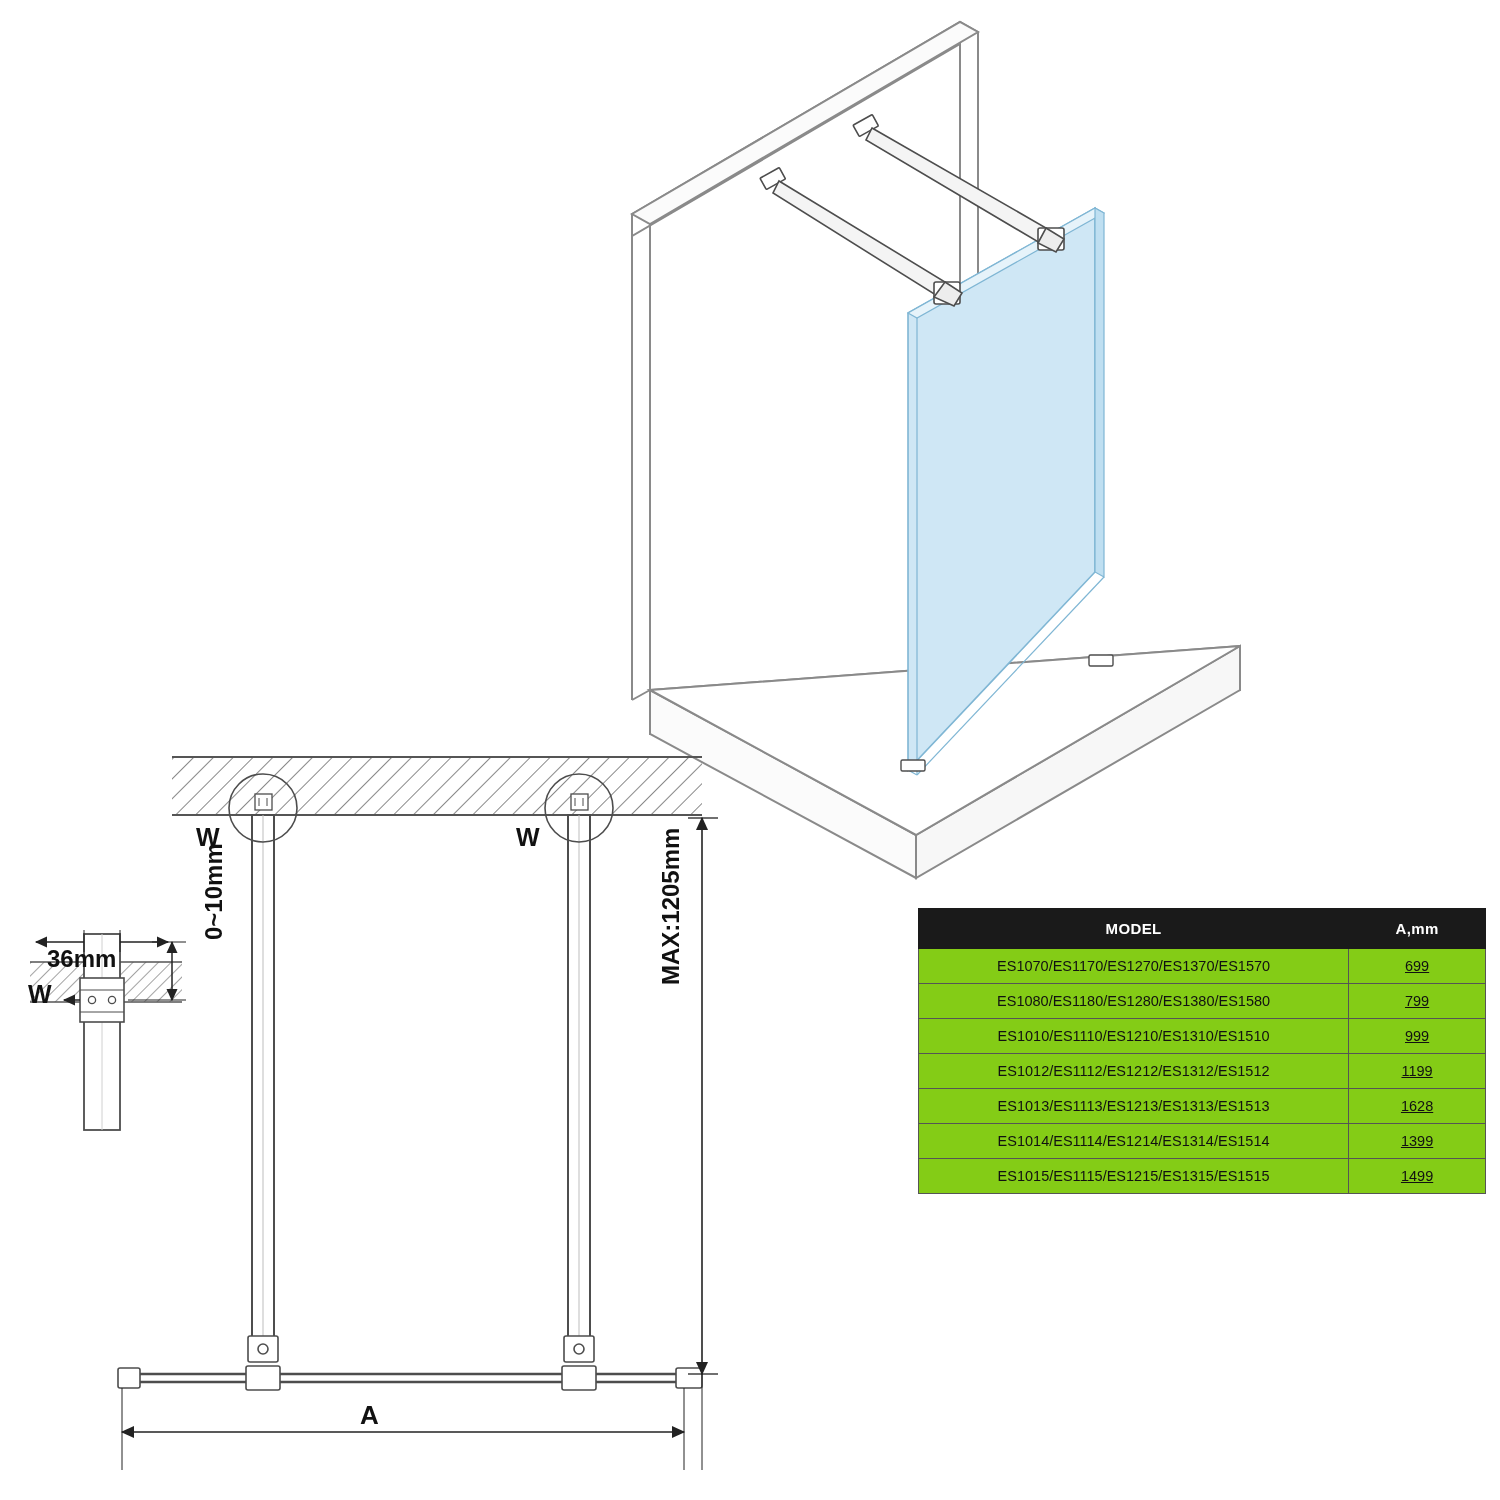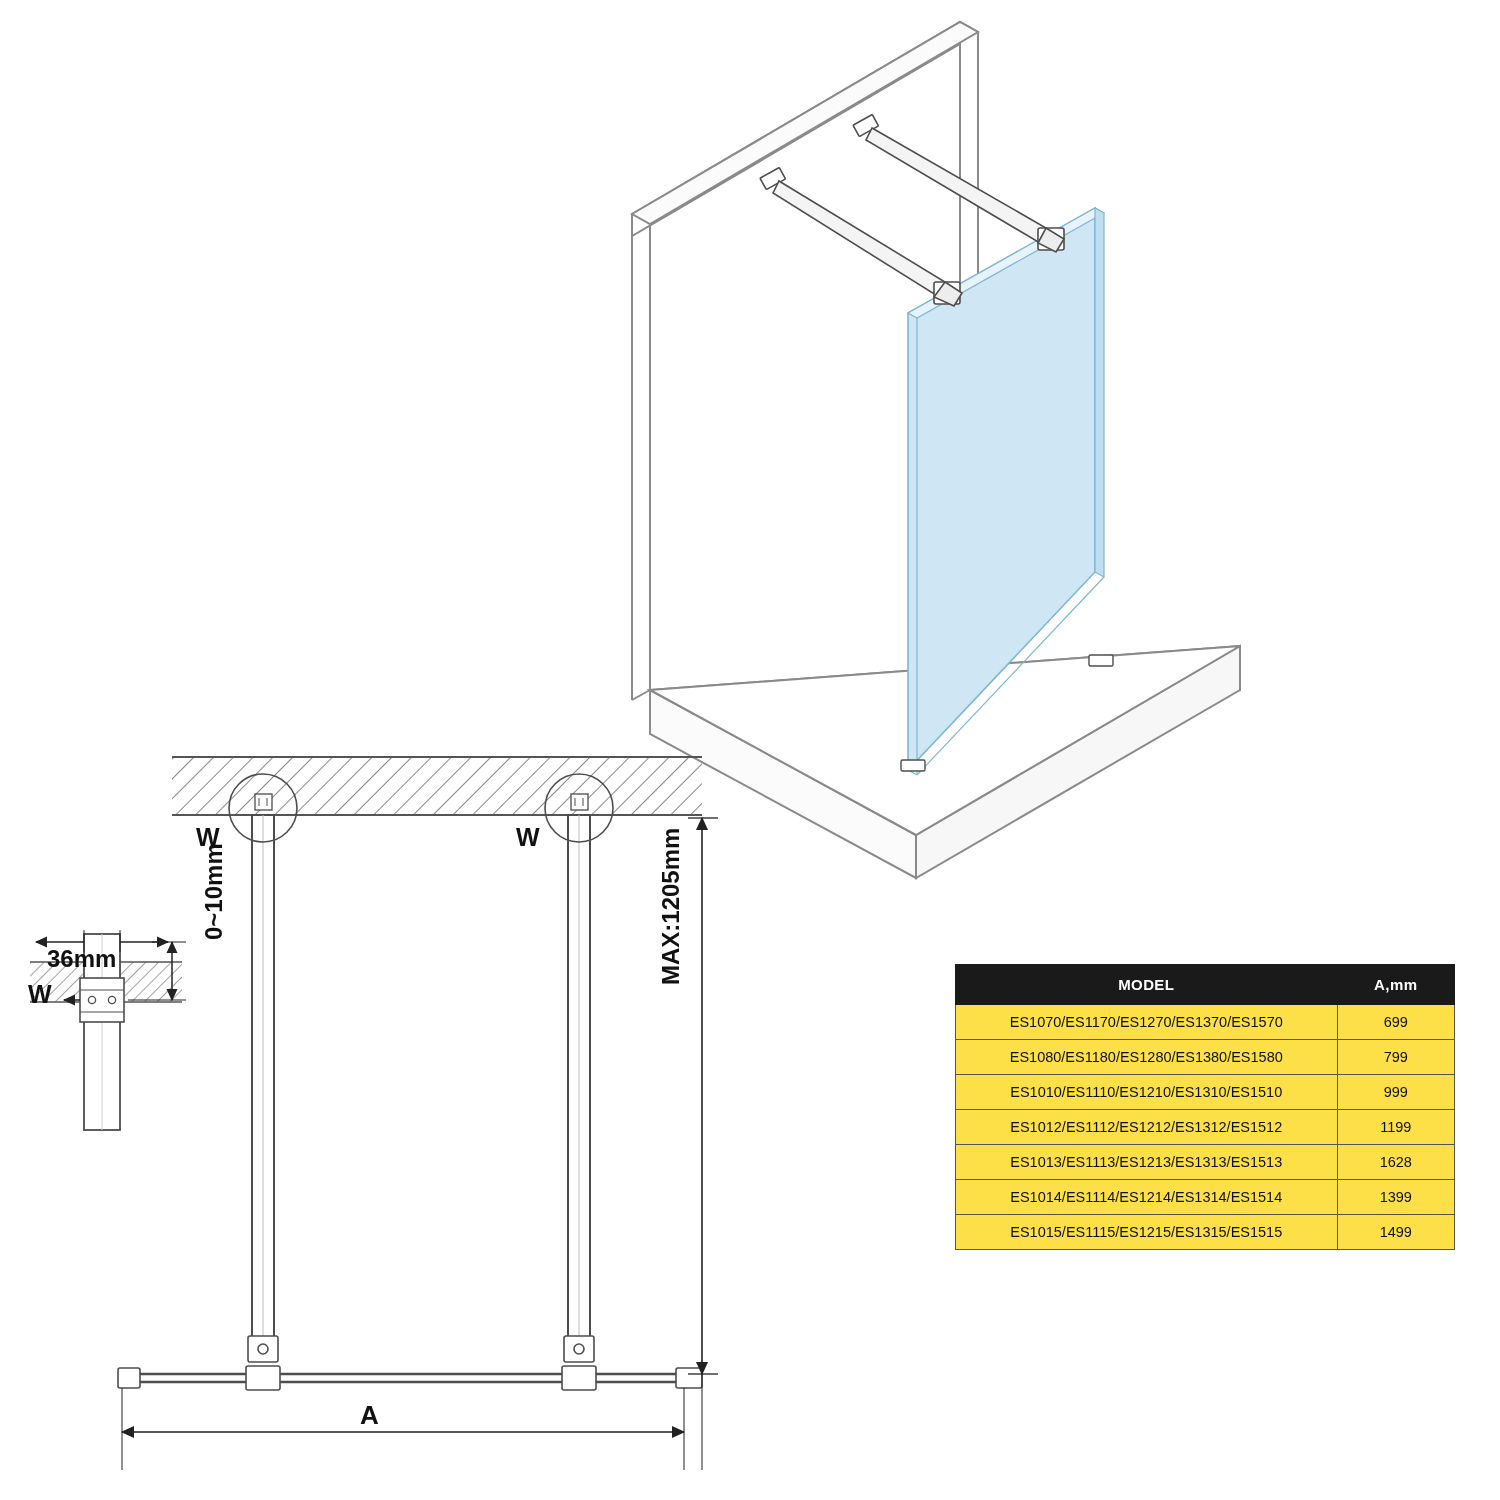--- a/index.html
+++ b/index.html
@@ -2,34 +2,34 @@
 <html><head>
 <meta charset="utf-8">
 <style>
   html,body{margin:0;padding:0;background:#ffffff;}
   body{width:1500px;height:1500px;position:relative;font-family:"Liberation Sans",sans-serif;color:#111;overflow:hidden;}
   .stage{position:absolute;left:0;top:0;width:1500px;height:1500px;}
   svg{position:absolute;left:0;top:0;width:1500px;height:1500px;}
 
   
   .spec-table{
-    position:absolute;left:918px;top:964px;width:500px;
-    border-collapse:collapse;font-size:14.5px;margin-left:37px;
+    position:absolute;left:918px;top:908px;width:568px;
+    border-collapse:collapse;font-size:14.5px;
   }
   .spec-table th{
     background:#1a1a1a;color:#ffffff;font-weight:bold;
     padding:11px 4px;font-size:15px;letter-spacing:.4px;
     border:1px solid #1a1a1a;
   }
   .spec-table td{
     border:1px solid #555;padding:9px 4px;text-align:center;color:#111;
-    background:#fde047;
+    background:#84cc16;
   }
   .spec-table td.model{width:384px;font-size:14.5px;}
-  .spec-table td.val{width:116px;font-size:14.5px;}
+  .spec-table td.val{width:116px;font-size:14.5px;text-decoration:underline;}
   .spec-table th.model-h{width:384px;}
   .spec-table th.val-h{width:116px;}
 
   
   .lbl{position:absolute;font-weight:bold;color:#111;white-space:nowrap;}
   #lbl-w1{left:196px;top:823px;font-size:25px;}
   #lbl-w2{left:516px;top:823px;font-size:25px;}
   #lbl-w3{left:28px;top:980px;font-size:25px;}
   #lbl-36mm{left:47px;top:945px;font-size:24px;}
   #lbl-a{left:360px;top:1400px;font-size:26px;}

